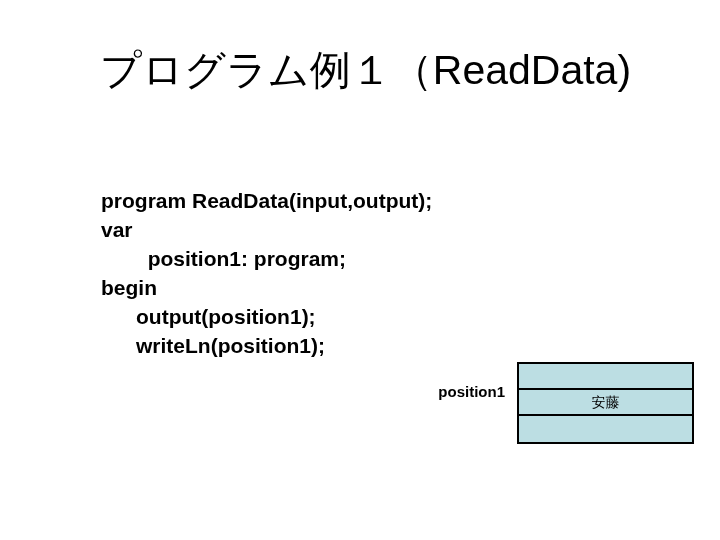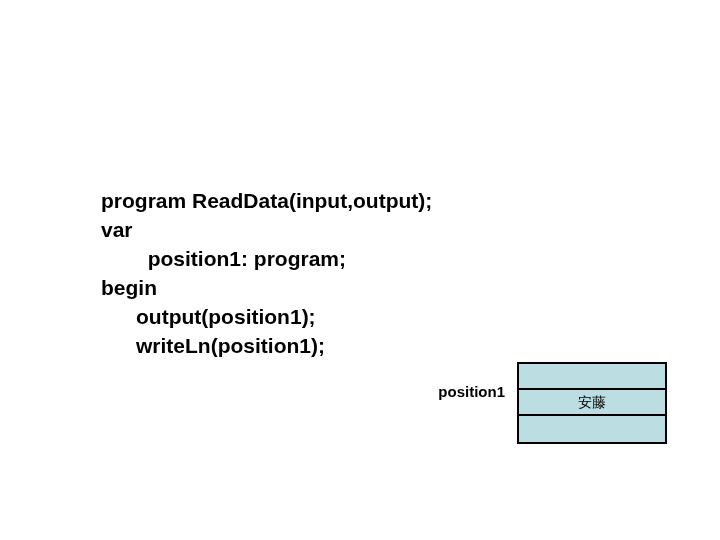--- a/index.html
+++ b/index.html
@@ -76,21 +76,21 @@
     line-height: 19px;
     white-space: nowrap;
     color: #000000;
   }
 
   
   #memory-table {
     position: absolute;
     left: 517px;
     top: 362px;
-    width: 150px;
+    width: 177px;
     border: 2px solid #000000;
     border-collapse: collapse;
     box-sizing: border-box;
   }
   .mem-cell {
     height: 26px;
     box-sizing: border-box;
     background: #bcdee3;
     border-bottom: 2px solid #000000;
     display: flex;
@@ -103,20 +103,21 @@
   }
   .mem-cell:last-child {
     border-bottom: none;
   }
 </style>
 </head>
 <body>
 
 <div id="slide">
 
+  <div id="slide-title">プログラム例１（ReadData)</div>
 
   <div id="code-block">
     <div class="code-line">program ReadData(input,output);</div>
     <div class="code-line">var</div>
     <div class="code-line">        position1: program;</div>
     <div class="code-line">begin</div>
     <div class="code-line">      output(position1);</div>
     <div class="code-line">      writeLn(position1);</div>
   </div>
 

